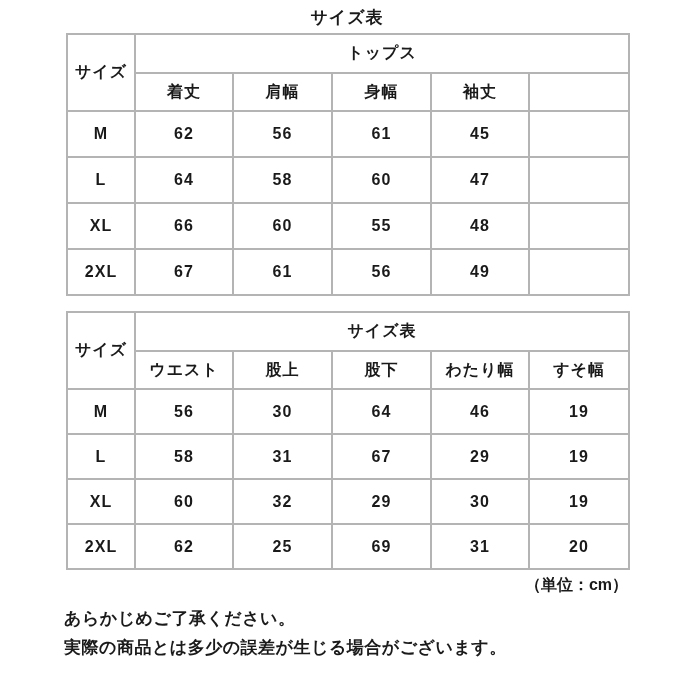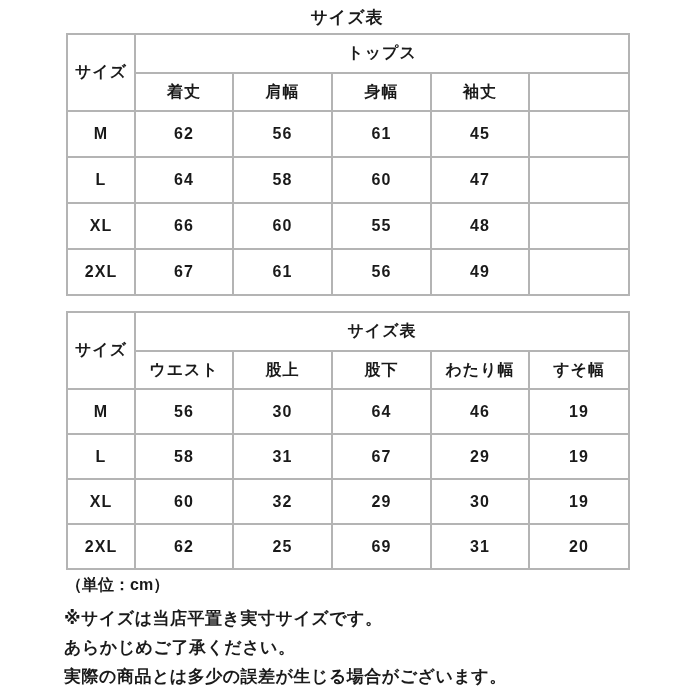--- a/index.html
+++ b/index.html
@@ -51,21 +51,21 @@
     letter-spacing: 1px;
   }
   tr.group-row  { height: 39px; }
   tr.colhdr-row { height: 38px; }
   tr.data-row   { height: 45px; }
   #tops-table tr.data-row { height: 46px; }
 
   .unit-note {
     position: absolute;
     top: 575px; left: 66px; width: 562px;
-    text-align: left;
+    text-align: right;
     font-size: 16px;
     font-weight: 700;
     color: #1a1a1a;
   }
 
   .footnotes {
     position: absolute;
     top: 604px; left: 64px; width: 600px;
   }
   .footnote-line {
@@ -195,18 +195,17 @@
         <td>69</td>
         <td>31</td>
         <td>20</td>
       </tr>
     </tbody>
   </table>
 
   <div class="unit-note">（単位：cm）</div>
 
   <div class="footnotes">
-    <div class="footnote-line">※サイズは当店平置き実寸サイズです。</div>
     <div class="footnote-line">あらかじめご了承ください。</div>
     <div class="footnote-line">実際の商品とは多少の誤差が生じる場合がございます。</div>
   </div>
 
 </div>
 
 </body></html>

